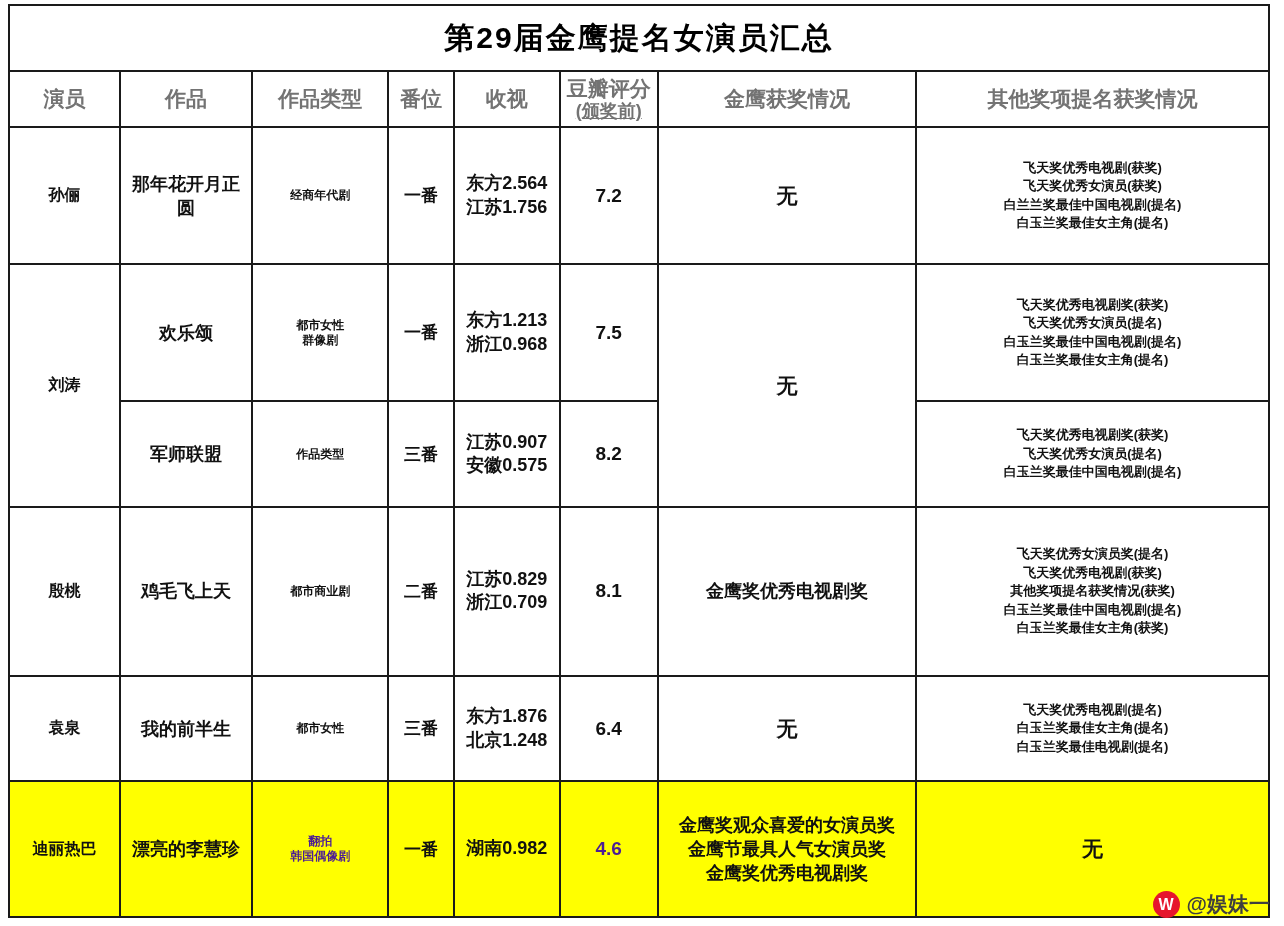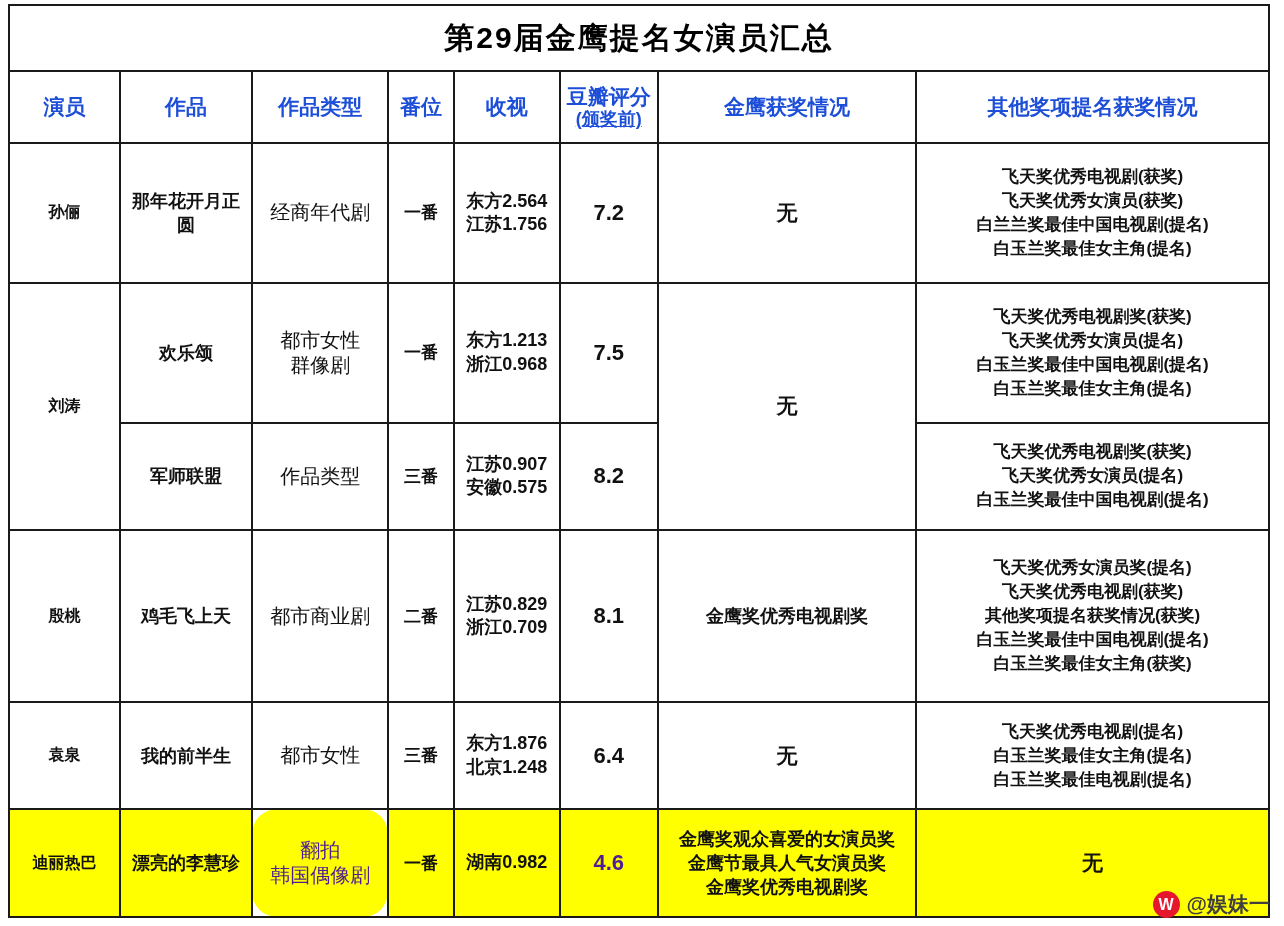--- a/index.html
+++ b/index.html
@@ -39,66 +39,65 @@
   .title-cell {
     font-size: 30px;
     font-weight: bold;
     letter-spacing: 2px;
     height: 66px;
     color: #000;
   }
   .hdr {
     font-size: 21px;
     font-weight: bold;
-    height: 72px;
+    height: 56px;
     line-height: 1.15;
-    color: #1d4ed8;
+    color: #737373;
   }
   .hdr .sub {
     display: block;
     font-size: 18px;
     font-weight: bold;
     text-decoration: underline;
   }
   .actor {
     font-size: 16px;
     font-weight: bold;
   }
   .work {
     font-size: 18px;
     font-weight: bold;
     margin-left: 20px;
   }
   .type {
-    font-size: 20px;
-    font-weight: normal;
+    font-size: 12px;
+    font-weight: bold;
     line-height: 1.25;
-    border-radius: 25px;
   }
   .rank {
     font-size: 17px;
     font-weight: bold;
   }
   .ratings {
     font-size: 18px;
     font-weight: bold;
     line-height: 1.3;
     margin-left: 20px;
   }
   .score {
-    font-size: 22px;
+    font-size: 19px;
     font-weight: bold;
   }
   .jy {
     font-size: 18px;
     font-weight: bold;
     line-height: 1.35;
   }
   .other {
-    font-size: 17px;
+    font-size: 13px;
     font-weight: bold;
     line-height: 1.42;
     margin-top: 48px;
   }
   .none {
     font-size: 21px;
     font-weight: bold;
   }
   .hl {
     background: #ffff00;

